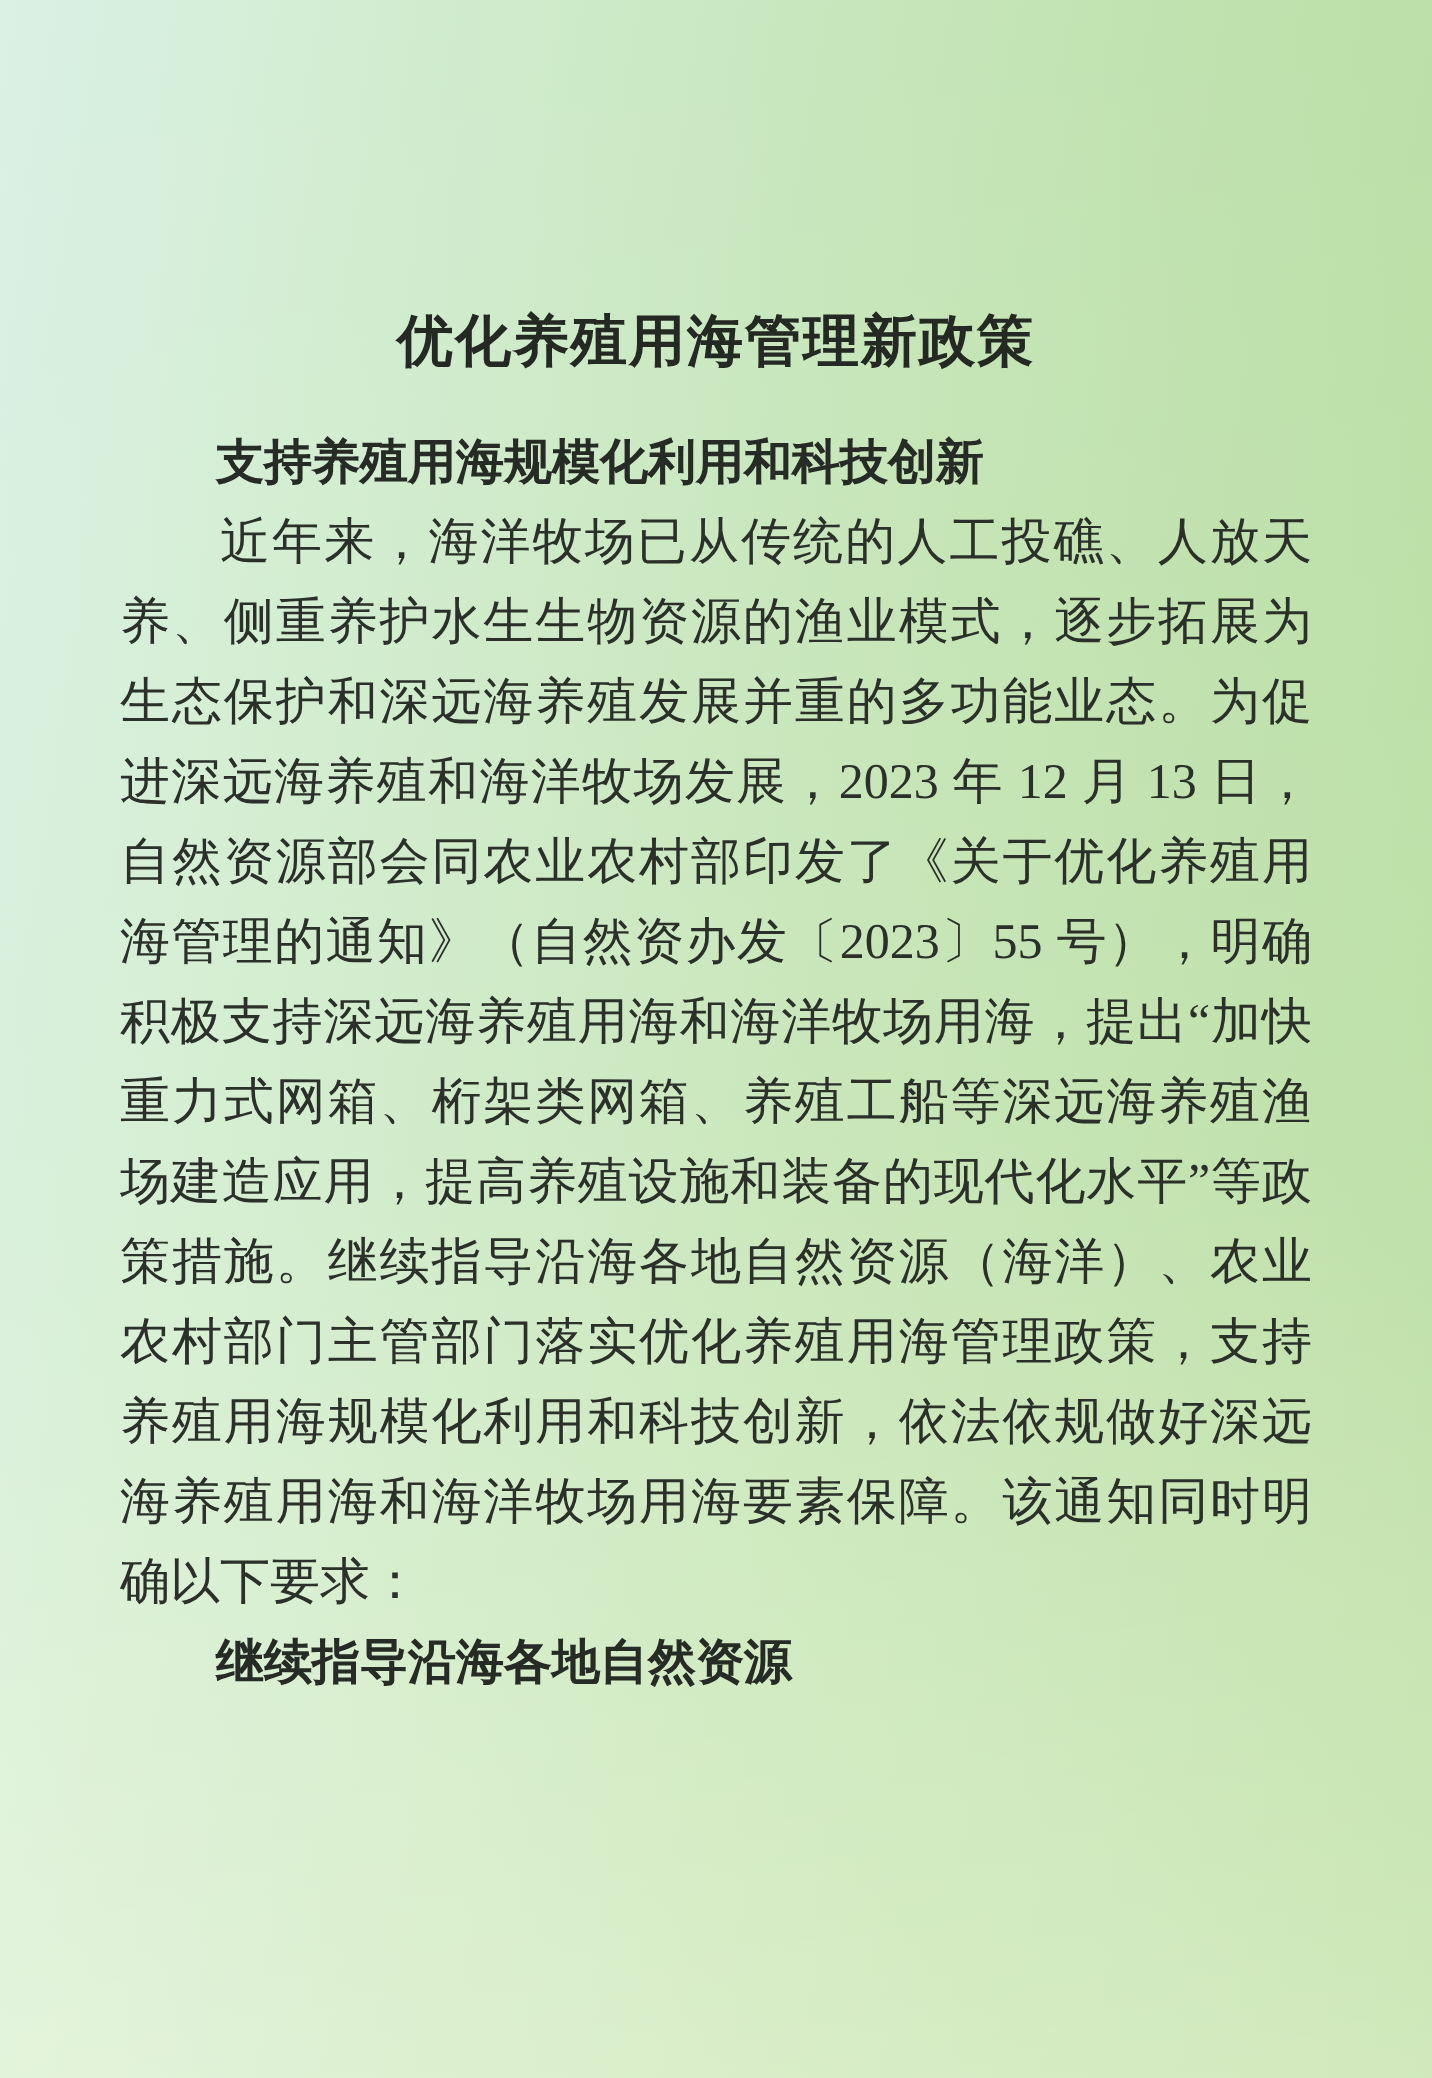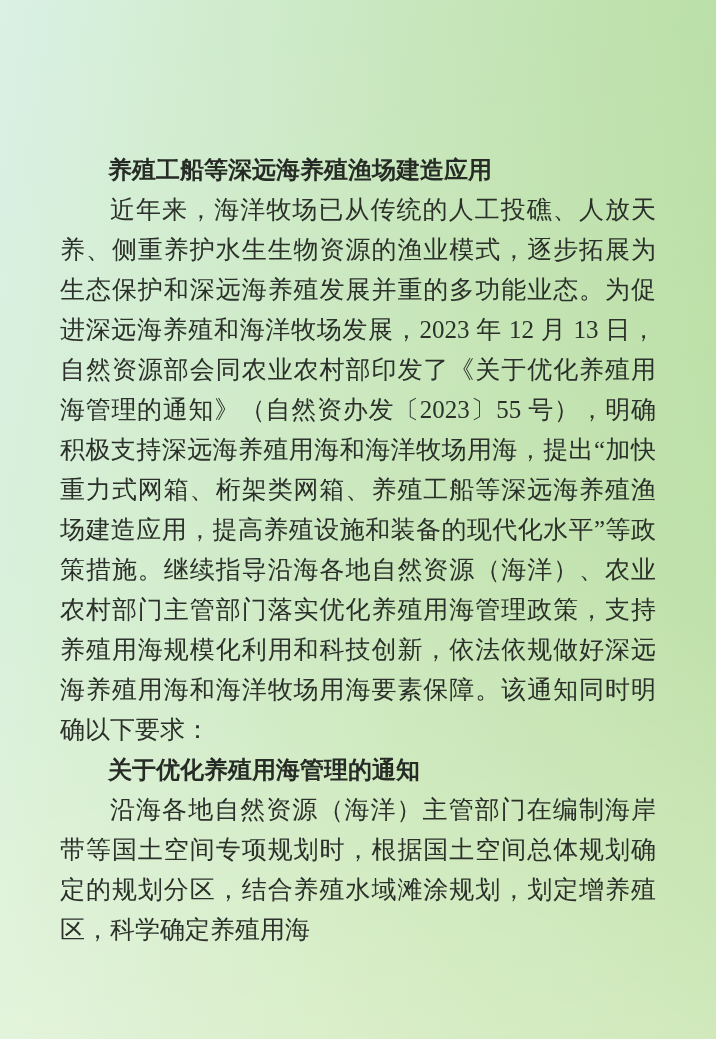--- a/index.html
+++ b/index.html
@@ -48,21 +48,21 @@
     text-align: justify;
     text-justify: inter-ideograph;
     text-indent: 2em;
     color: #2b302a;
   }
 </style>
 </head>
 <body>
 
 <div class="page">
+  <h1 class="doc-title">优化养殖用海管理新政策</h1>
 
-  <h2 class="section-heading">养殖工船等深远海养殖渔场建造应用</h2>
+  <h2 class="section-heading">支持养殖用海规模化利用和科技创新</h2>
 
   <p class="body-paragraph">近年来，海洋牧场已从传统的人工投礁、人放天养、侧重养护水生生物资源的渔业模式，逐步拓展为生态保护和深远海养殖发展并重的多功能业态。为促进深远海养殖和海洋牧场发展，2023 年 12 月 13 日，自然资源部会同农业农村部印发了《关于优化养殖用海管理的通知》（自然资办发〔2023〕55 号），明确积极支持深远海养殖用海和海洋牧场用海，提出“加快重力式网箱、桁架类网箱、养殖工船等深远海养殖渔场建造应用，提高养殖设施和装备的现代化水平”等政策措施。继续指导沿海各地自然资源（海洋）、农业农村部门主管部门落实优化养殖用海管理政策，支持养殖用海规模化利用和科技创新，依法依规做好深远海养殖用海和海洋牧场用海要素保障。该通知同时明确以下要求：</p>
 
-  <h2 class="section-heading">关于优化养殖用海管理的通知</h2>
+  <h2 class="section-heading">继续指导沿海各地自然资源</h2>
 
-  <p class="body-paragraph">沿海各地自然资源（海洋）主管部门在编制海岸带等国土空间专项规划时，根据国土空间总体规划确定的规划分区，结合养殖水域滩涂规划，划定增养殖区，科学确定养殖用海</p>
 </div>
 
 </body></html>

